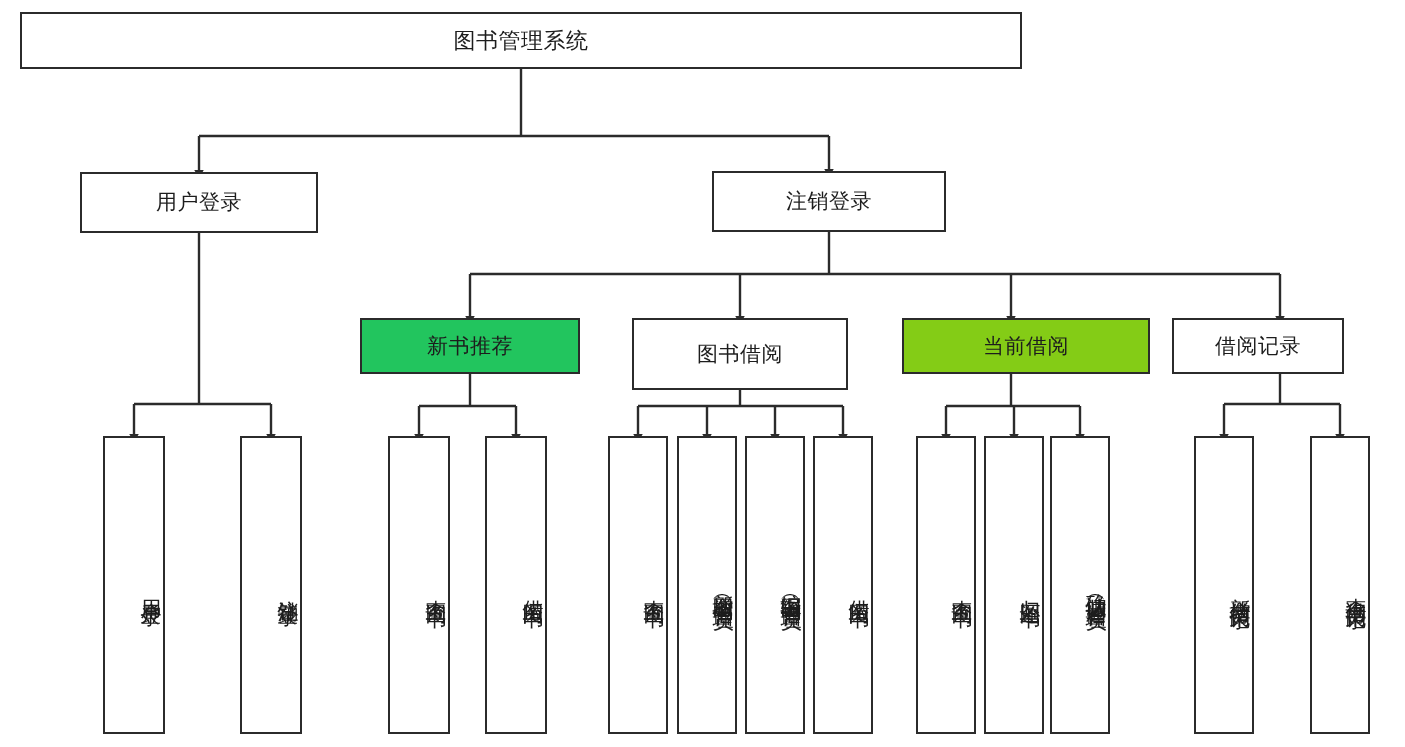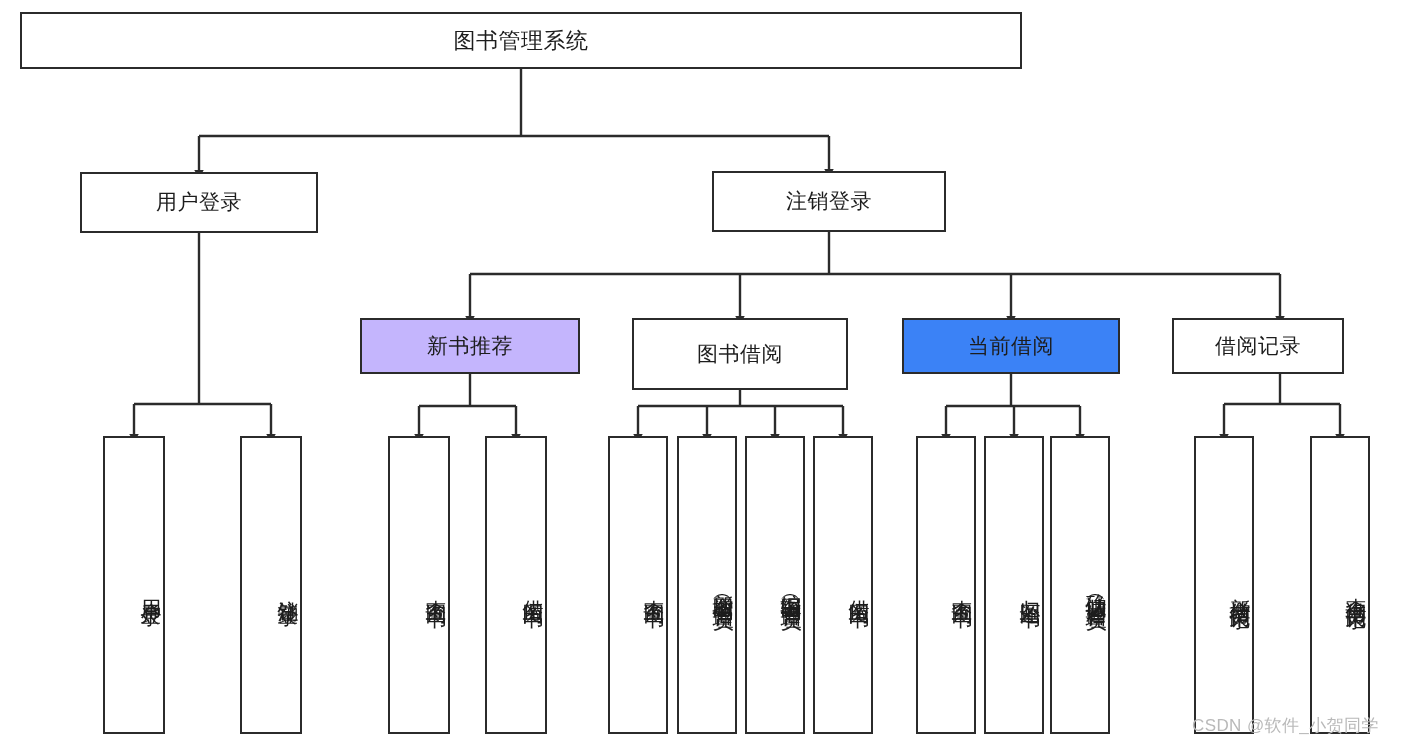--- a/index.html
+++ b/index.html
@@ -132,27 +132,27 @@
   <div id="node-layer">
       <div class="node horiz root" style="left: 20px; top: 12px; width: 1002px; height: 57px; border-color: rgb(43, 43, 43); background: rgb(255, 255, 255); color: rgb(29, 29, 29);">
         <span>图书管理系统</span>
       </div>
       <div class="node horiz" style="left: 80px; top: 172px; width: 238px; height: 61px; border-color: rgb(43, 43, 43); background: rgb(255, 255, 255); color: rgb(29, 29, 29);">
         <span>用户登录</span>
       </div>
       <div class="node horiz" style="left: 712px; top: 171px; width: 234px; height: 61px; border-color: rgb(43, 43, 43); background: rgb(255, 255, 255); color: rgb(29, 29, 29);">
         <span>注销登录</span>
       </div>
-      <div class="node horiz" style="left: 360px; top: 318px; width: 220px; height: 56px; border-color: rgb(43, 43, 43); background: #c4b5fd; color: rgb(29, 29, 29);">
+      <div class="node horiz" style="left: 360px; top: 318px; width: 220px; height: 56px; border-color: rgb(43, 43, 43); background: #22c55e; color: rgb(29, 29, 29);">
         <span>新书推荐</span>
       </div>
       <div class="node horiz" style="left: 632px; top: 318px; width: 216px; height: 72px; border-color: rgb(43, 43, 43); background: rgb(255, 255, 255); color: rgb(29, 29, 29);">
         <span>图书借阅</span>
       </div>
-      <div class="node horiz" style="left: 902px; top: 318px; width: 218px; height: 56px; border-color: rgb(43, 43, 43); background: #3b82f6; color: rgb(29, 29, 29); align-items: center;">
+      <div class="node horiz" style="left: 902px; top: 318px; width: 248px; height: 56px; border-color: rgb(43, 43, 43); background: #84cc16; color: rgb(29, 29, 29); align-items: center;">
         <span>当前借阅</span>
       </div>
       <div class="node horiz" style="left: 1172px; top: 318px; width: 172px; height: 56px; border-color: rgb(43, 43, 43); background: rgb(255, 255, 255); color: rgb(29, 29, 29);">
         <span>借阅记录</span>
       </div>
       <div class="node vert" style="left: 103px; top: 436px; width: 62px; height: 298px; border-color: rgb(43, 43, 43); background: rgb(255, 255, 255); color: rgb(29, 29, 29);">
         <span class="vlabel">用户登录</span>
       </div>
       <div class="node vert" style="left: 240px; top: 436px; width: 62px; height: 298px; border-color: rgb(43, 43, 43); background: rgb(255, 255, 255); color: rgb(29, 29, 29);">
         <span class="vlabel">注销登录</span>
@@ -185,15 +185,14 @@
         <span class="vlabel">确认归还（管理员）</span>
       </div>
       <div class="node vert" style="left: 1194px; top: 436px; width: 60px; height: 298px; border-color: rgb(43, 43, 43); background: rgb(255, 255, 255); color: rgb(29, 29, 29);">
         <span class="vlabel">新增借阅记录</span>
       </div>
       <div class="node vert" style="left: 1310px; top: 436px; width: 60px; height: 298px; border-color: rgb(43, 43, 43); background: rgb(255, 255, 255); color: rgb(29, 29, 29);">
         <span class="vlabel">查询借阅记录</span>
       </div>
     </div>
 
-  <div class="watermark" style="left:1192px; top:714px;">CSDN @软件_小贺同学</div>
 
 </div>
 
 </body></html>

